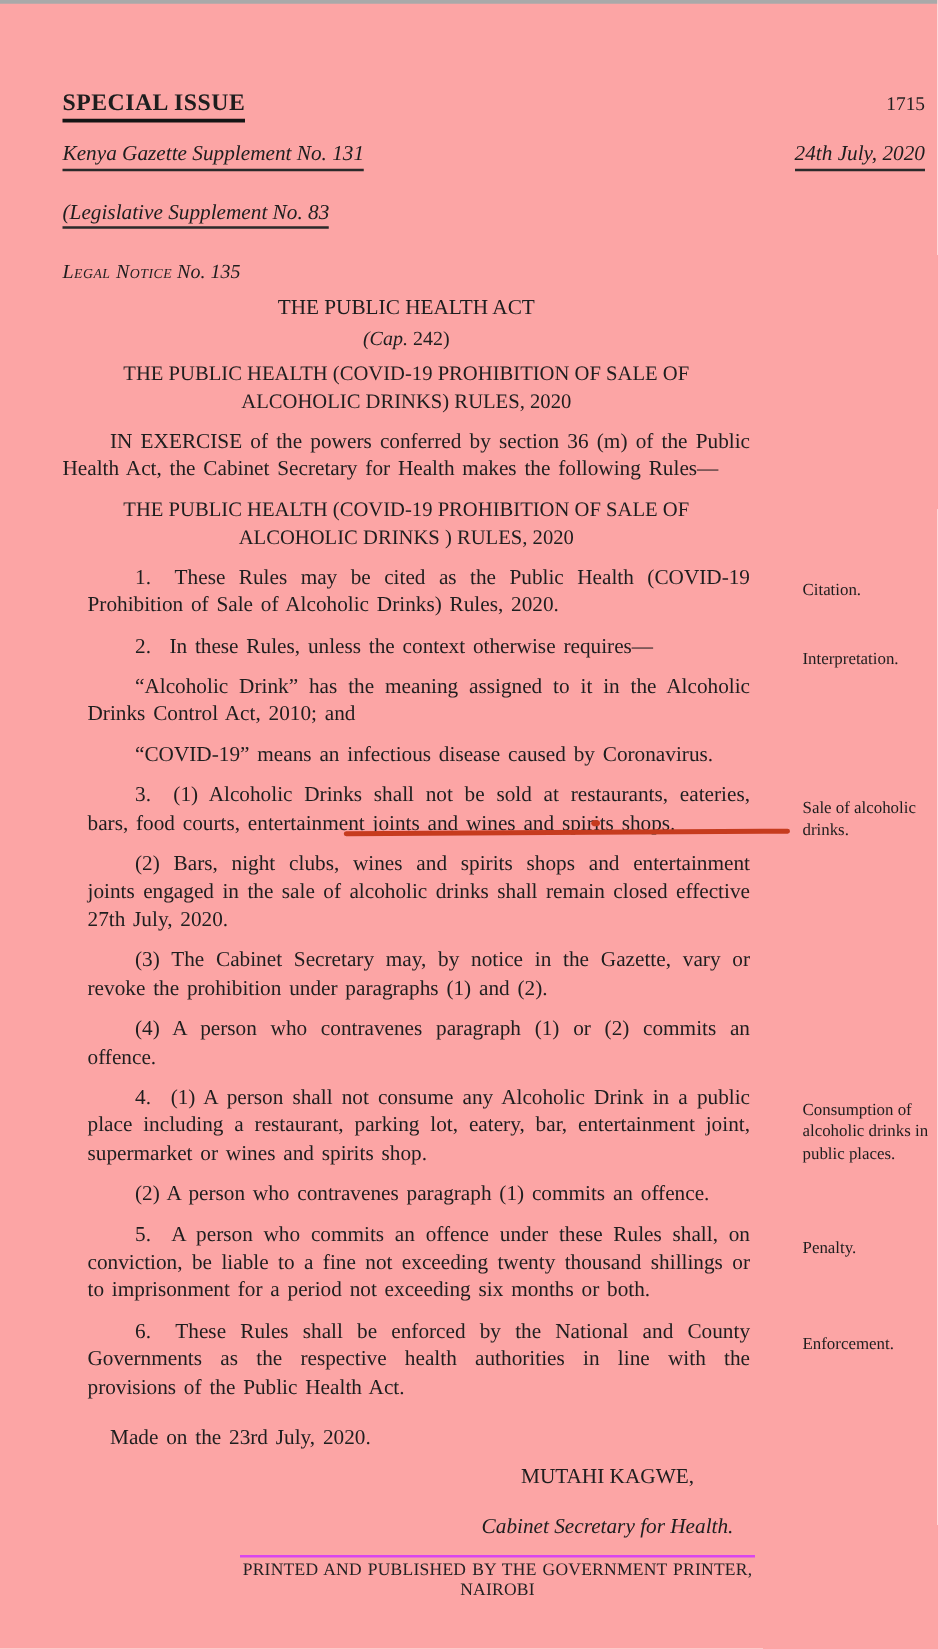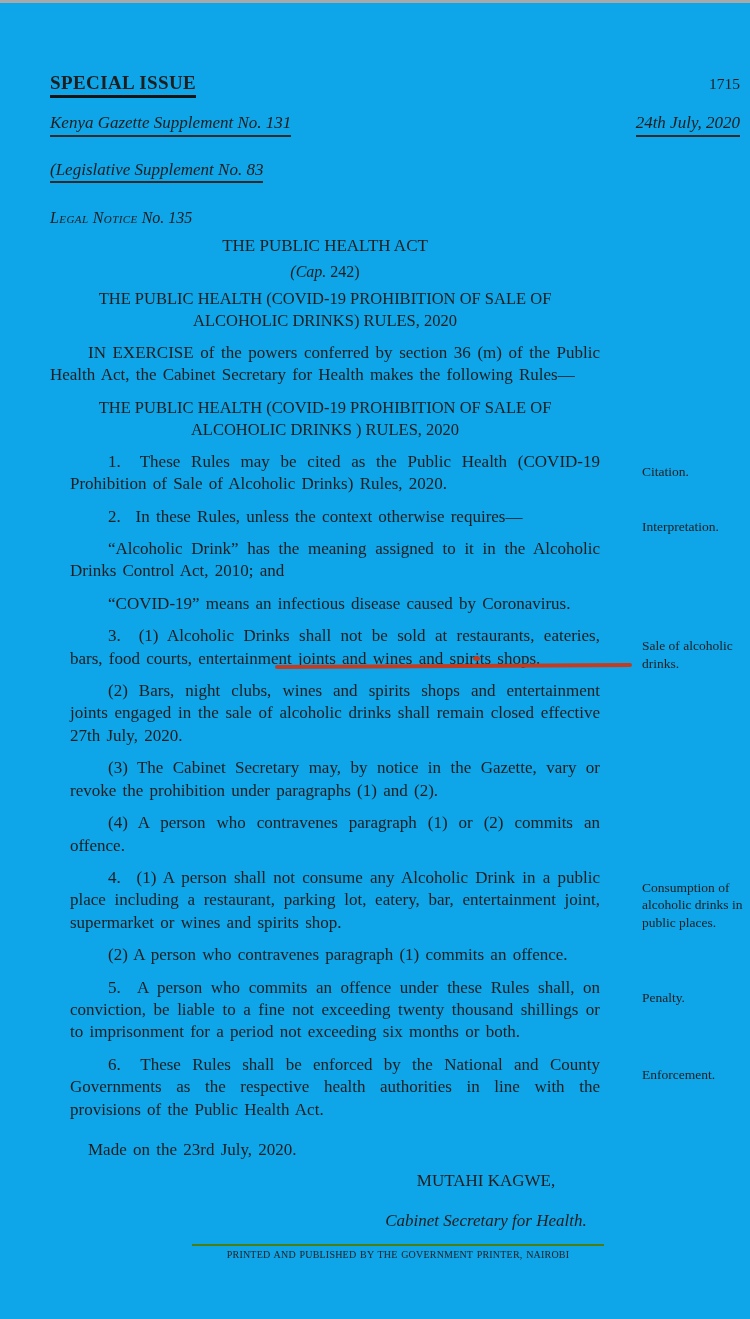--- a/index.html
+++ b/index.html
@@ -1,17 +1,17 @@
 <!DOCTYPE html>
 <html><head>
 <meta charset="utf-8">
 <style>
   html,body { margin:0; padding:0; background:#ffffff; }
   .page {
-    position:relative; width:750px; height:1319px; background:#0ea5e9;
+    position:relative; width:750px; height:1319px; background:#fca5a5;
     font-family:"Liberation Serif", serif; color:#1e1e1e; overflow:hidden;
   }
   .topbar { position:absolute; top:0; left:0; width:750px; height:3px; }
   .content { position:absolute; left:50px; top:72px; width:690px; }
 
   .hrow { display:flex; justify-content:space-between; align-items:baseline; }
   .special {
     font-weight:bold; font-size:19px; letter-spacing:0.4px;
     border-bottom:3px solid #141414; padding-bottom:1px;
   }
@@ -51,22 +51,22 @@
   .reddot {
     position:absolute; left:403px; top:31px; width:7px; height:5px;
     border-radius:50%;
   }
   .made { margin-top:18px; }
   .sigblock { margin-top:10px; margin-left:322px; width:228px; text-align:center; }
   .signame { font-size:17px; }
   .sigtitle { font-style:italic; font-size:17px; margin-top:20px; }
   .footer {
     margin-top:13px; margin-left:142px; width:412px;
-    border-top:2px solid #4d7c0f; padding-top:3px;
-    text-align:center; font-size:10px; letter-spacing:0.2px;
+    border-top:2px solid #d946ef; padding-top:3px;
+    text-align:center; font-size:14px; letter-spacing:0.2px;
     word-spacing:1px; color:#222;
   }
 </style>
 </head>
 <body>
 
 <main class="page">
   <div class="topbar" style="background-color: rgb(169, 169, 169);"></div>
 
   <div class="content">

